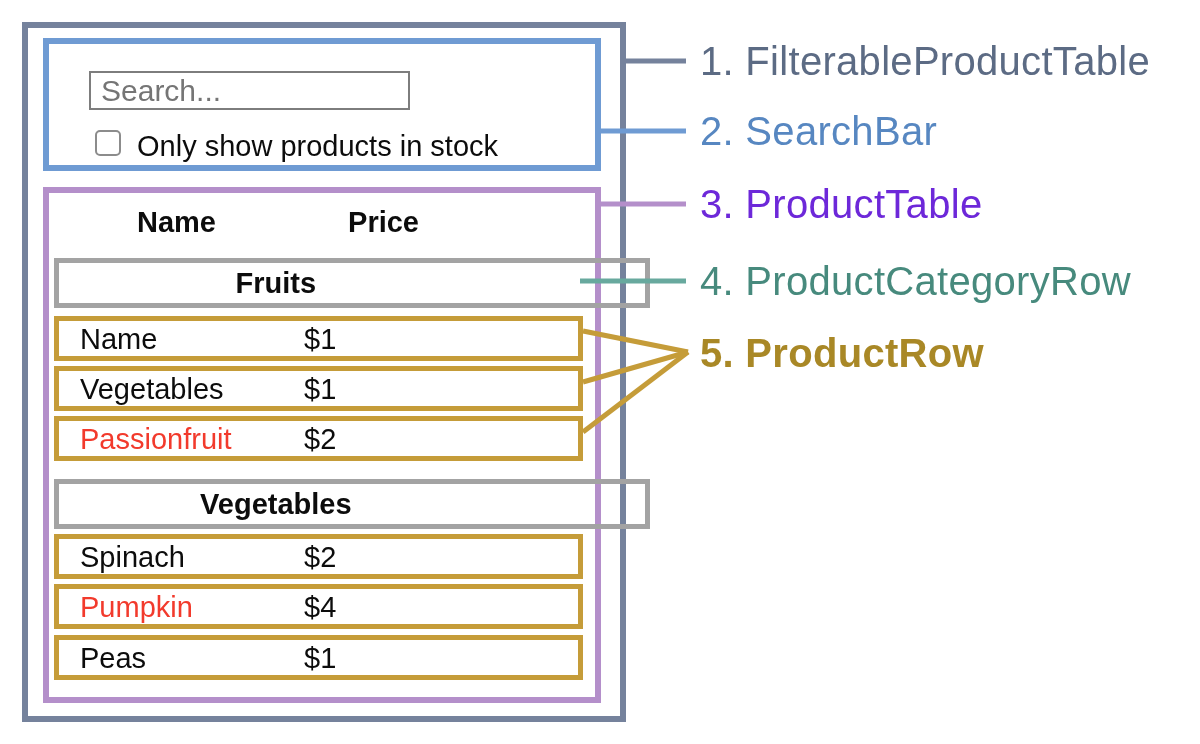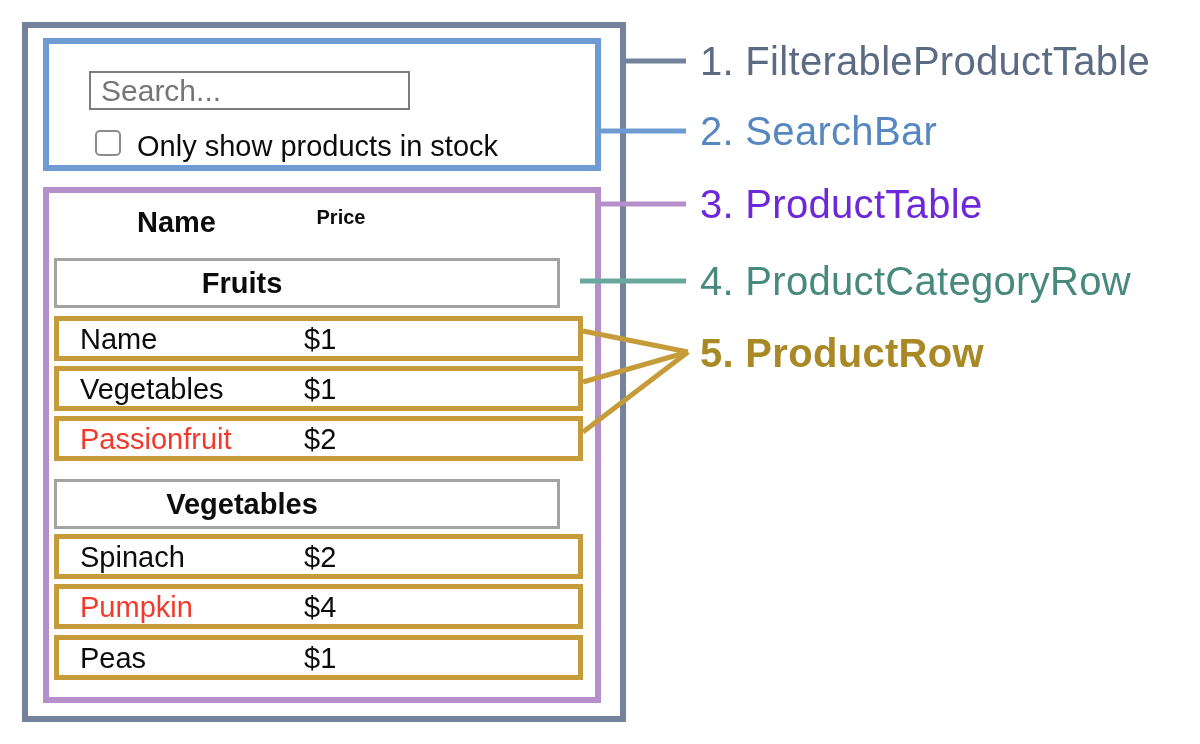--- a/index.html
+++ b/index.html
@@ -35,25 +35,25 @@
     position:absolute;left:15px;top:159px;width:558px;height:516px;
     border:6px solid #b48fca;box-sizing:border-box;
     padding:7px 12px 0 5px;
   }
   .header-row{position:relative;height:36px;margin-top:6px;}
   .header-row .col-name{
     position:absolute;left:0;top:0;width:245px;text-align:center;
     font-weight:bold;font-size:29px;color:#0c0c0c;
   }
   .header-row .col-price{
-    position:absolute;left:222px;top:0;width:130px;text-align:center;
-    font-weight:bold;font-size:20px;color:#0c0c0c;
+    position:absolute;left:235px;top:0;width:130px;text-align:right;
+    font-weight:bold;font-size:29px;color:#0c0c0c;
   }
   .category-box{
-    width:506px;height:50px;box-sizing:border-box;border:3px solid #a3a3a3;
+    width:596px;height:50px;box-sizing:border-box;border:5px solid #a3a3a3;
     margin-top:16px;display:flex;align-items:center;
   }
   .category-box .cat-inner{
     width:74%;text-align:center;font-weight:bold;font-size:29px;color:#0c0c0c;
   }
   .product-row{
     position:relative;width:529px;height:45px;box-sizing:border-box;
     border:5px solid #c59c39;margin-top:5px;
   }
   .product-row .p-name{

